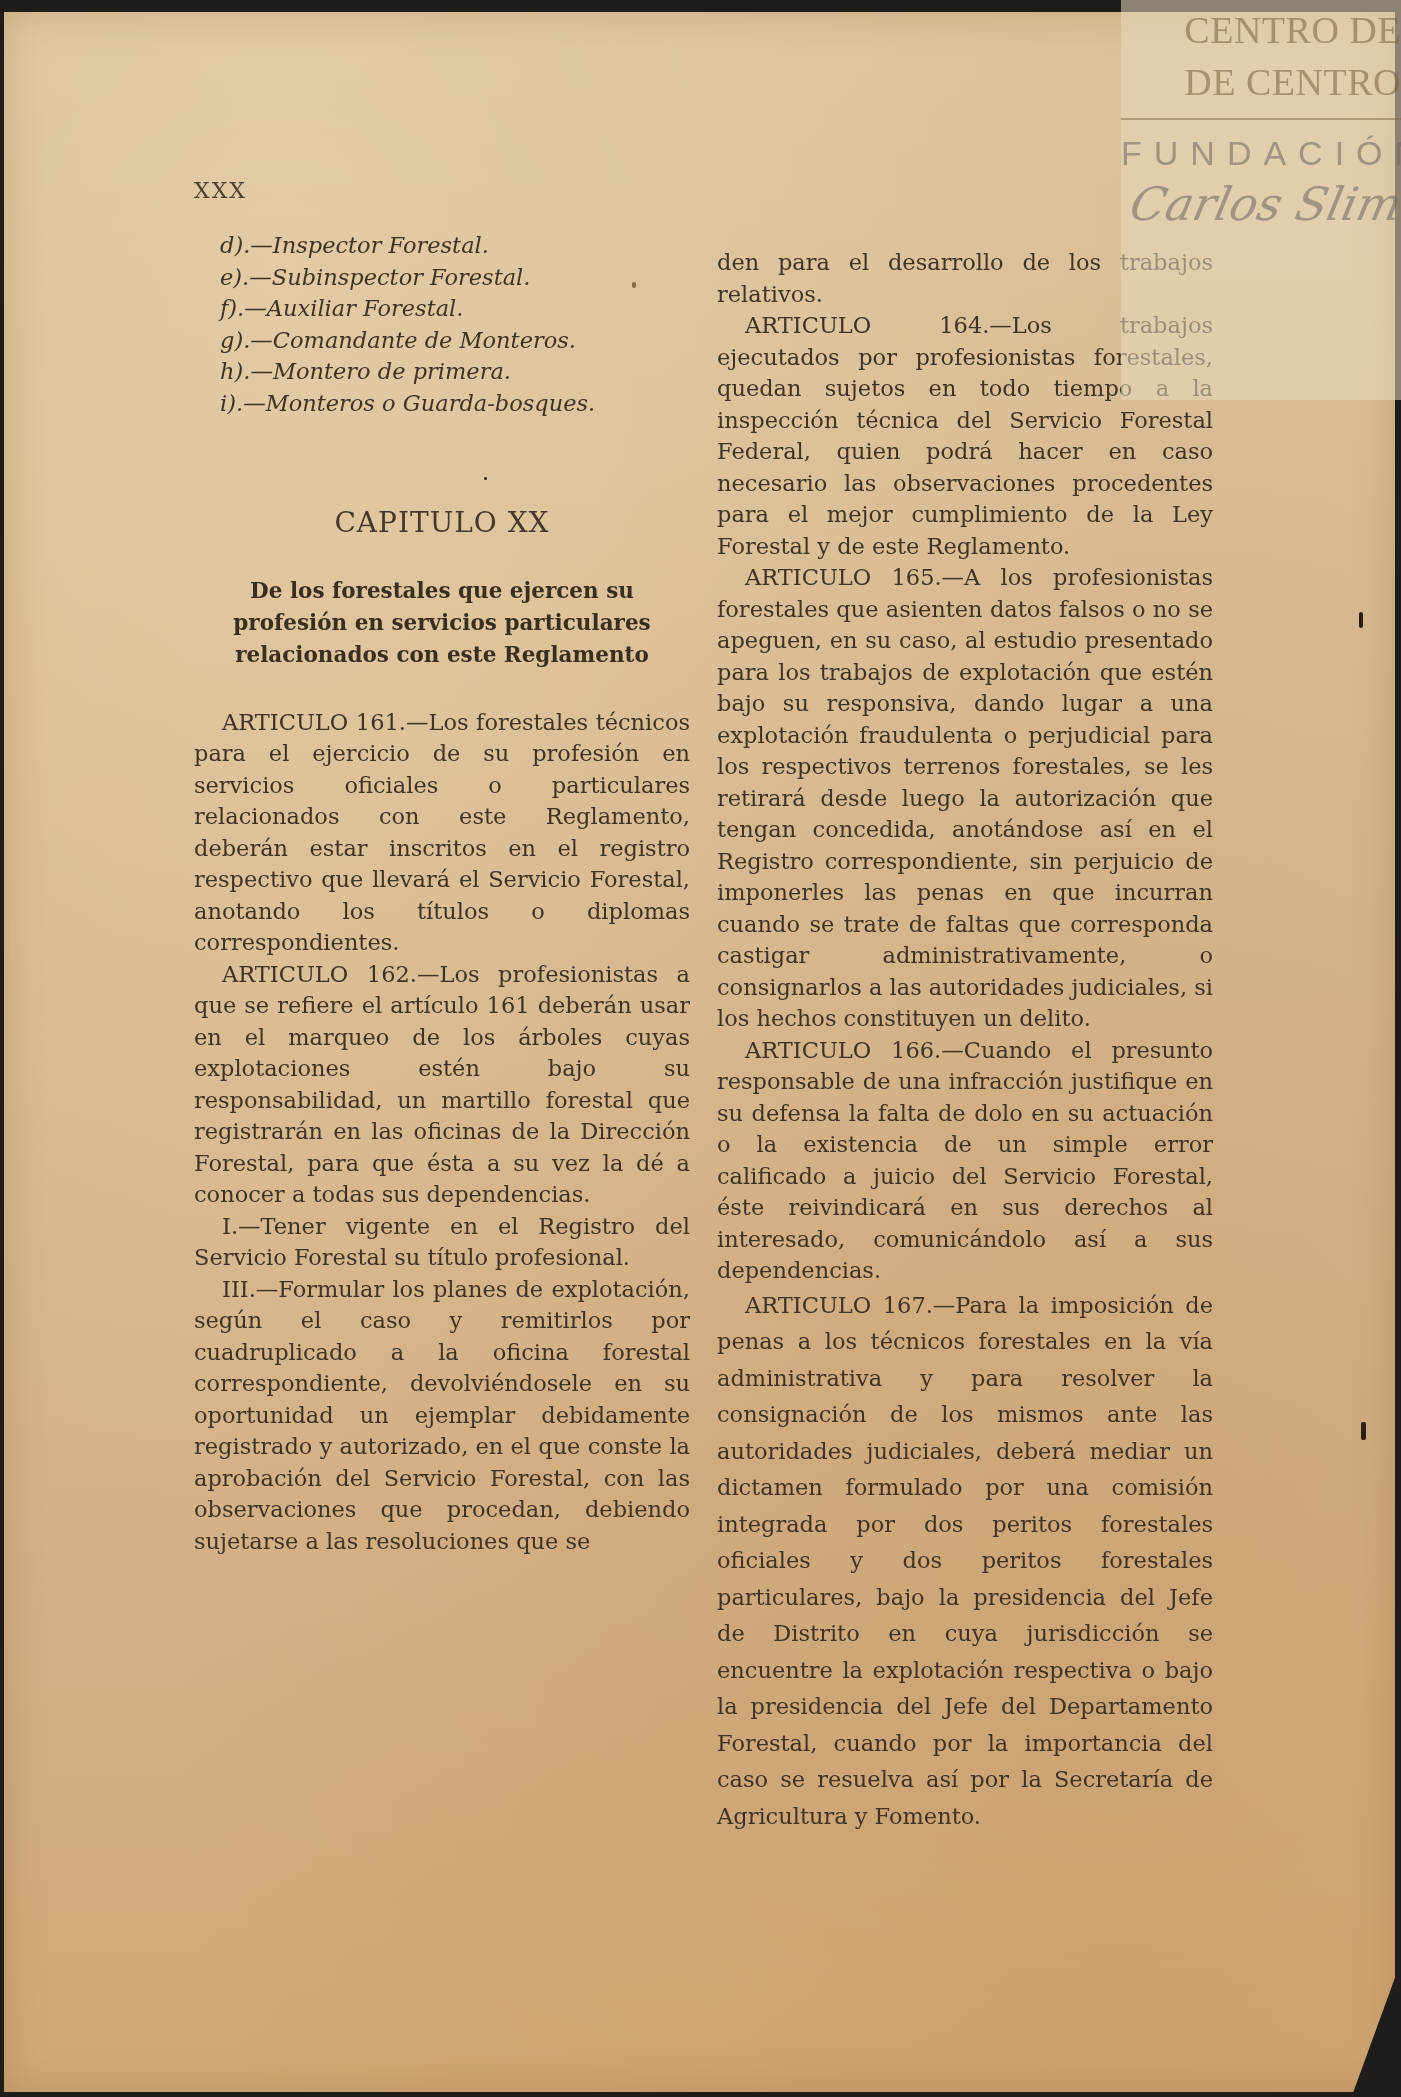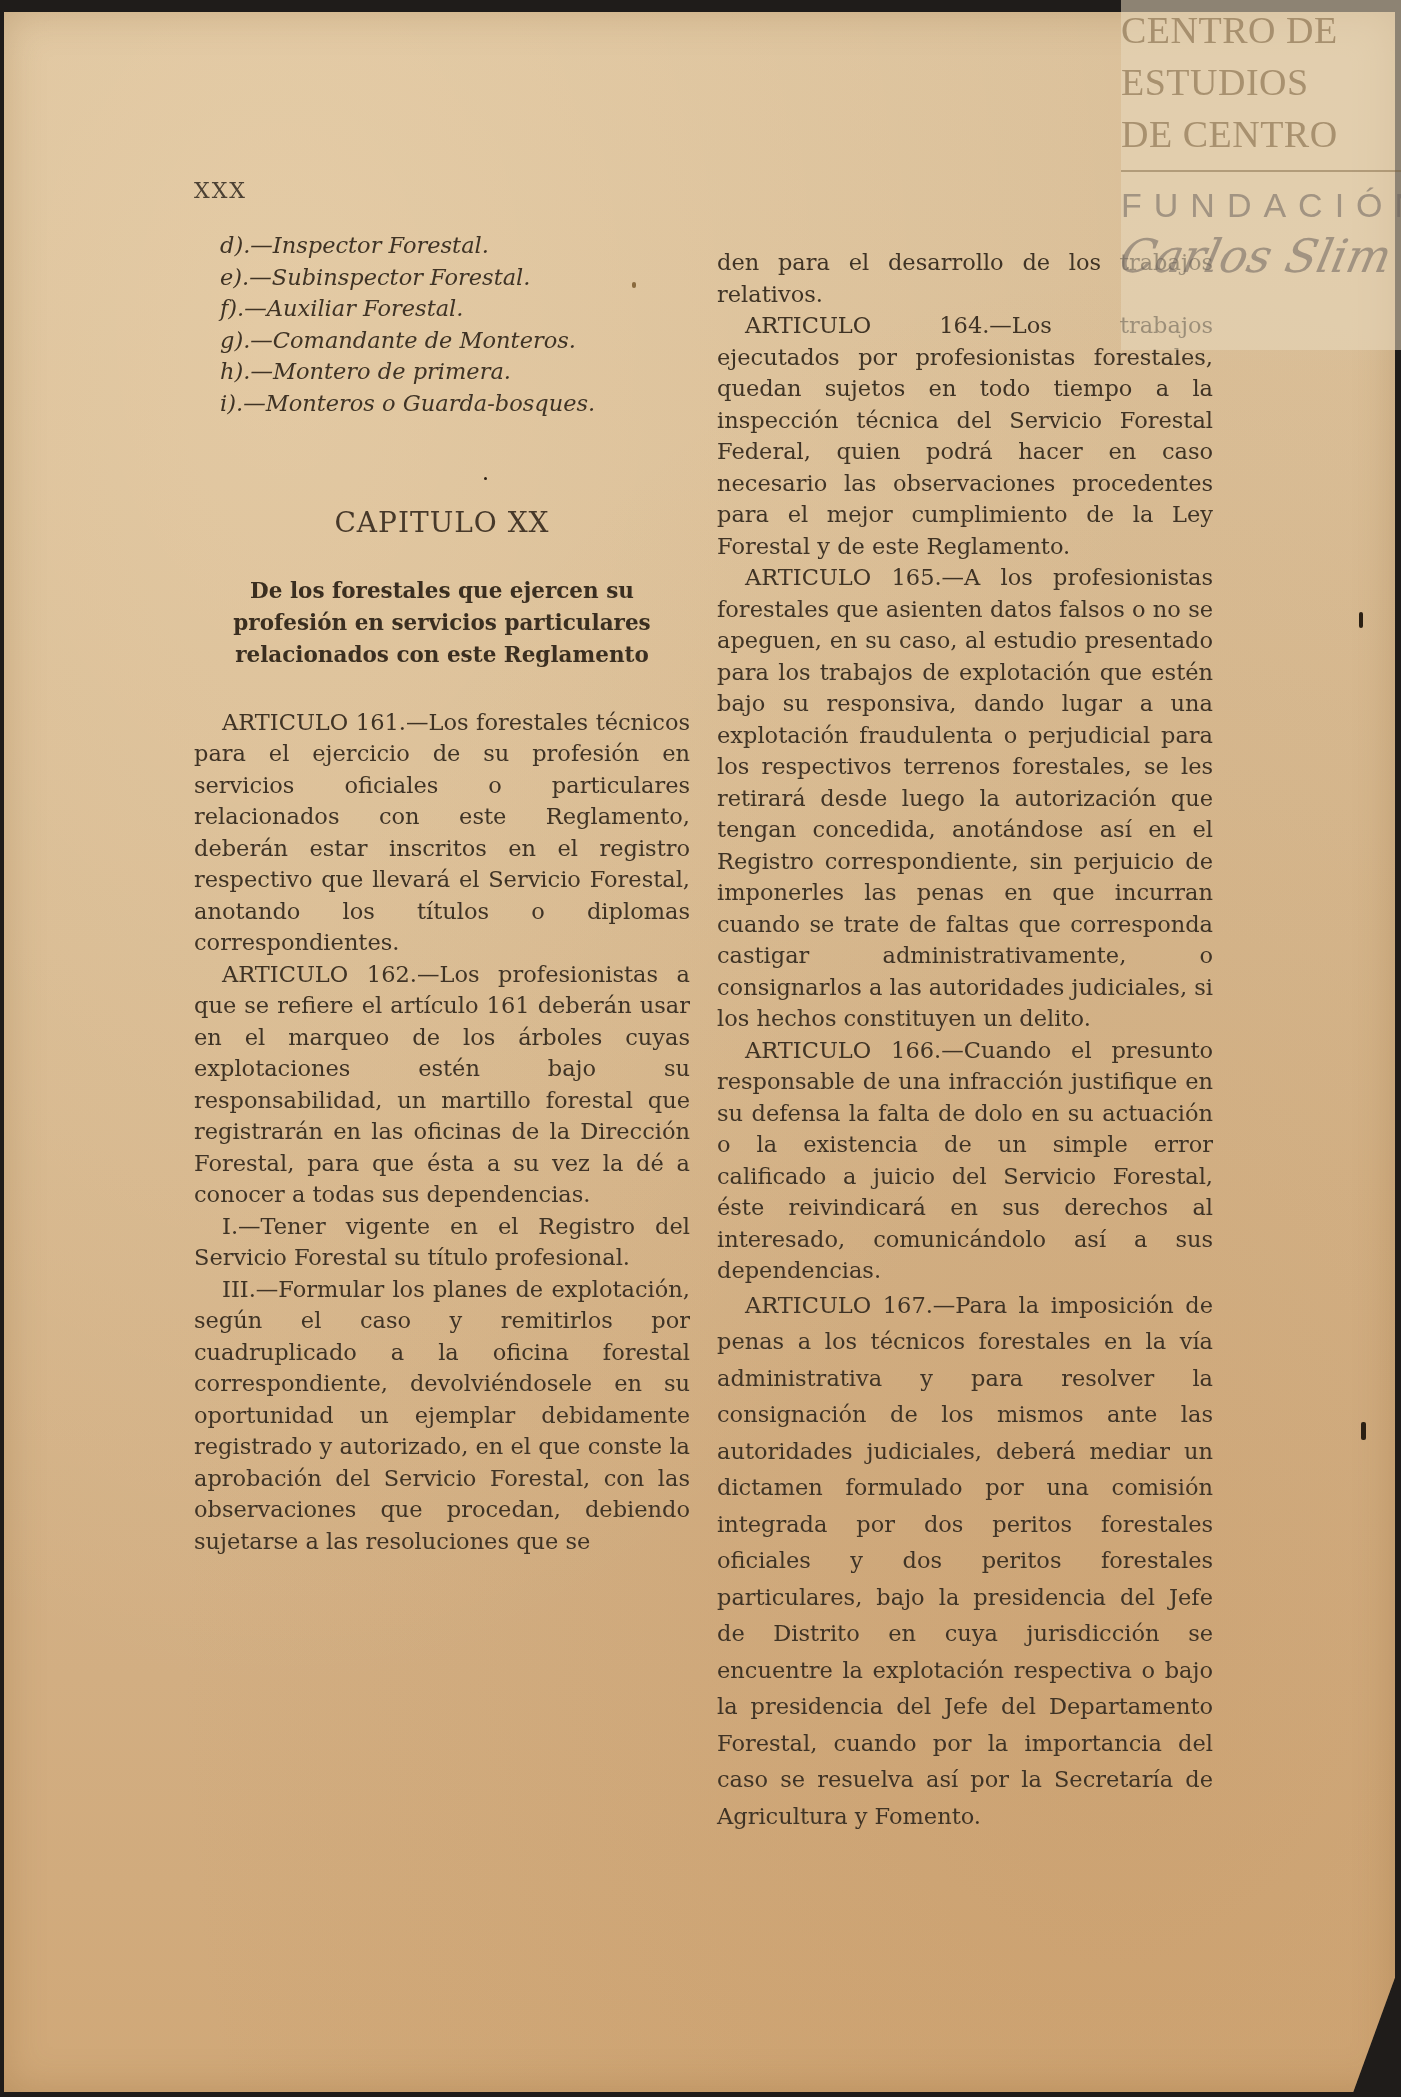--- a/index.html
+++ b/index.html
@@ -40,24 +40,24 @@
       line-height: 32px; margin-top: 36px; color: #3a2e20;
       padding: 0 6px;
     }
     .para {
       text-align: justify; text-indent: 28px; margin: 0;
       hyphens: manual;
     }
     .gap-top { margin-top: 36px; }
     .item { text-indent: 28px; }
     .watermark {
-      position: absolute; left: 1121px; top: 0; width: 280px; height: 350px;
+      position: absolute; left: 1121px; top: 0; width: 280px; height: 400px;
       background: rgba(232, 216, 190, 0.55);
       color: rgba(120, 95, 60, 0.55);
-      text-align: left; font-family: "Liberation Serif", serif;
+      text-align: right; font-family: "Liberation Serif", serif;
     }
     .wm-line { font-size: 38px; line-height: 52px; letter-spacing: 0.5px; }
     .wm-top { margin-top: 4px; }
     .wm-rule { height: 2px; background: rgba(120,95,60,0.45); margin: 10px 0 0 0; }
     .wm-fund {
       font-family: "Liberation Sans", sans-serif; font-size: 34px;
       letter-spacing: 12px; margin-top: 14px; color: rgba(110,100,95,0.55);
     }
     .wm-sign {
       font-family: "DejaVu Serif", serif; font-style: italic;
@@ -100,18 +100,17 @@
 <div class="col col-right">
   <p class="para" style="text-indent:0">den para el desarrollo de los trabajos relativos.</p>
   <p class="para">ARTICULO 164.—Los trabajos ejecutados por profesionistas forestales, quedan sujetos en todo tiempo a la inspección técnica del Servicio Forestal Federal, quien podrá hacer en caso necesario las observaciones procedentes para el mejor cumplimiento de la Ley Forestal y de este Reglamento.</p>
   <p class="para">ARTICULO 165.—A los profesionistas forestales que asienten datos falsos o no se apeguen, en su caso, al estudio presentado para los trabajos de explotación que estén bajo su responsiva, dando lugar a una explotación fraudulenta o perjudicial para los respectivos terrenos forestales, se les retirará desde luego la autorización que tengan concedida, anotándose así en el Registro correspondiente, sin perjuicio de imponerles las penas en que incurran cuando se trate de faltas que corresponda castigar administrativamente, o consignarlos a las autoridades judiciales, si los hechos constituyen un delito.</p>
   <p class="para">ARTICULO 166.—Cuando el presunto responsable de una infracción justifique en su defensa la falta de dolo en su actuación o la existencia de un simple error calificado a juicio del Servicio Forestal, éste reivindicará en sus derechos al interesado, comunicándolo así a sus dependencias.</p>
   <p class="para" style="line-height:36.5px">ARTICULO 167.—Para la imposición de penas a los técnicos forestales en la vía administrativa y para resolver la consignación de los mismos ante las autoridades judiciales, deberá mediar un dictamen formulado por una comisión integrada por dos peritos forestales oficiales y dos peritos forestales particulares, bajo la presidencia del Jefe de Distrito en cuya jurisdicción se encuentre la explotación respectiva o bajo la presidencia del Jefe del Departamento Forestal, cuando por la importancia del caso se resuelva así por la Secretaría de Agricultura y Fomento.</p>
 </div>
 
 <div class="watermark">
   <div class="wm-line wm-top">CENTRO DE</div>
-  <div class="wm-line">ESTUDIOS</div>
   <div class="wm-line">DE CENTRO</div>
   <div class="wm-rule"></div>
   <div class="wm-fund">FUNDACIÓN</div>
   <div class="wm-sign">Carlos Slim</div>
 </div>
 
 </body></html>

